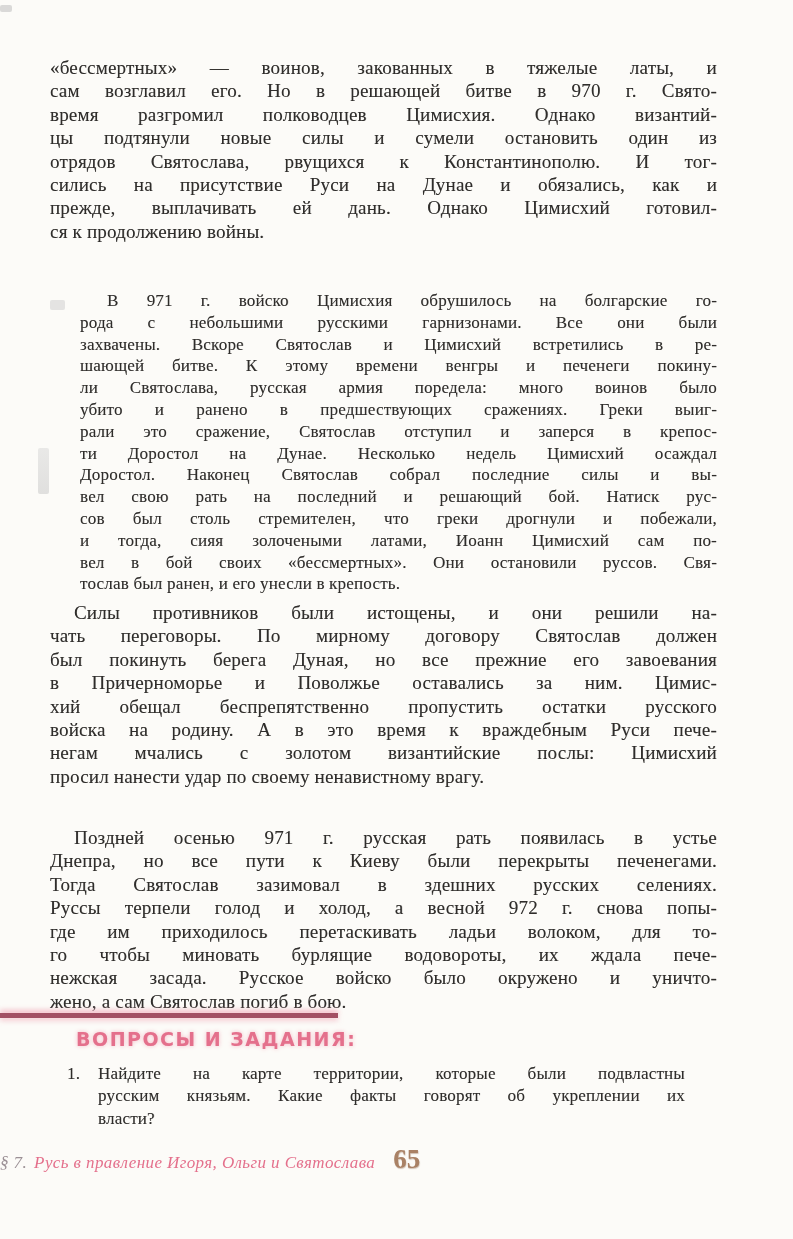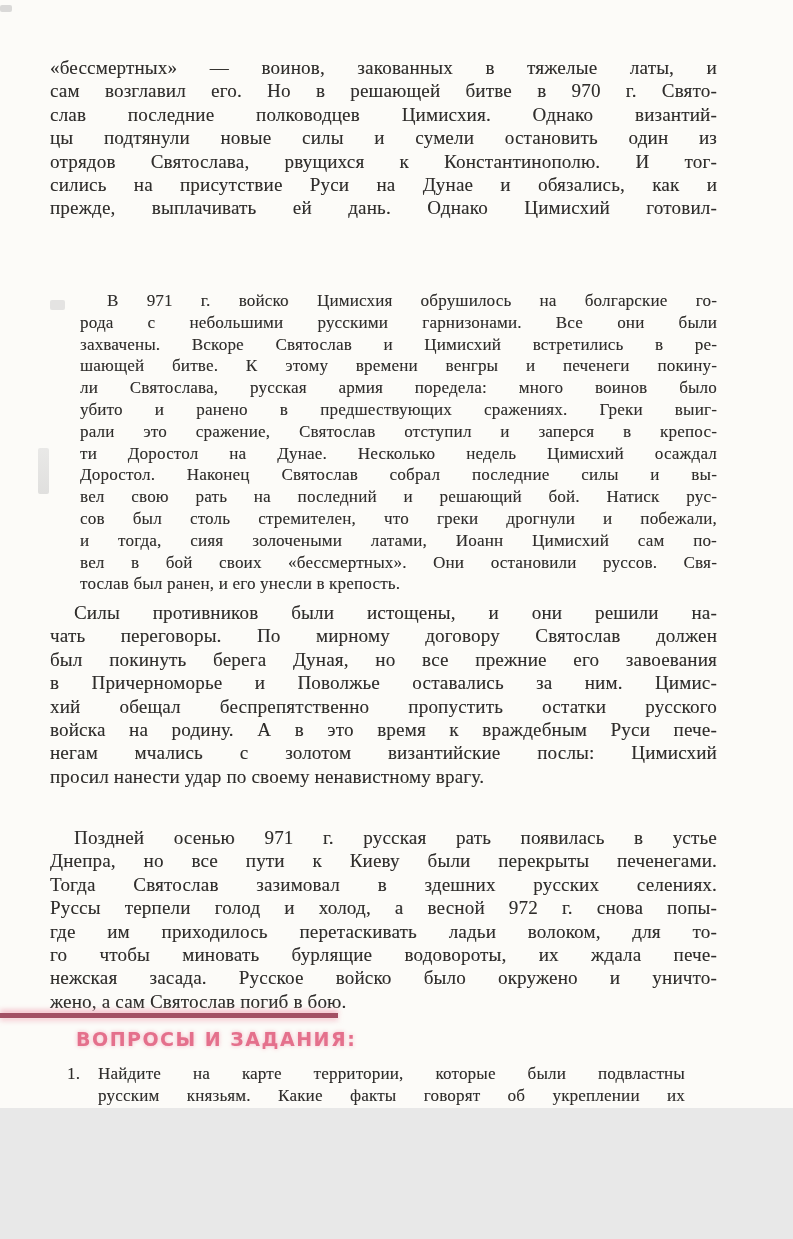--- a/index.html
+++ b/index.html
@@ -1,19 +1,19 @@
 <!DOCTYPE html>
 <html><head>
 <meta charset="utf-8">
 <style>
   html, body { margin: 0; padding: 0; background: #e8e8e8; }
   .page {
     position: relative;
     width: 793px;
-    height: 1108px;
+    height: 1239px;
     background: #fcfbf8;
     overflow: hidden;
     font-family: "Liberation Serif", "DejaVu Serif", serif;
   }
   
   .para {
     position: absolute;
     left: 50px;
     width: 667px;
     color: #2f2d2b;
@@ -93,25 +93,26 @@
 <div class="page">
 
   <div class="artifact a1"></div>
   <div class="artifact a2"></div>
   <div class="artifact a3"></div>
 
   <div id="text-flow">
       <div class="para main p1">
         <div class="line">«бессмертных» — воинов, закованных в тяжелые латы, и</div>
         <div class="line">сам возглавил его. Но в решающей битве в 970 г. Свято-</div>
-        <div class="line">слав последние полководцев Цимисхия. Однако византий-</div>
+        <div class="line">время разгромил полководцев Цимисхия. Однако византий-</div>
         <div class="line">цы подтянули новые силы и сумели остановить один из</div>
         <div class="line">отрядов Святослава, рвущихся к Константинополю. И тог-</div>
         <div class="line">сились на присутствие Руси на Дунае и обязались, как и</div>
         <div class="line">прежде, выплачивать ей дань. Однако Цимисхий готовил-</div>
+        <div class="line last">ся к продолжению войны.</div>
       </div>
       <div class="para small p2">
         <div class="line first">В 971 г. войско Цимисхия обрушилось на болгарские го-</div>
         <div class="line">рода с небольшими русскими гарнизонами. Все они были</div>
         <div class="line">захвачены. Вскоре Святослав и Цимисхий встретились в ре-</div>
         <div class="line">шающей битве. К этому времени венгры и печенеги покину-</div>
         <div class="line">ли Святослава, русская армия поредела: много воинов было</div>
         <div class="line">убито и ранено в предшествующих сражениях. Греки выиг-</div>
         <div class="line">рали это сражение, Святослав отступил и заперся в крепос-</div>
         <div class="line">ти Доростол на Дунае. Несколько недель Цимисхий осаждал</div>

